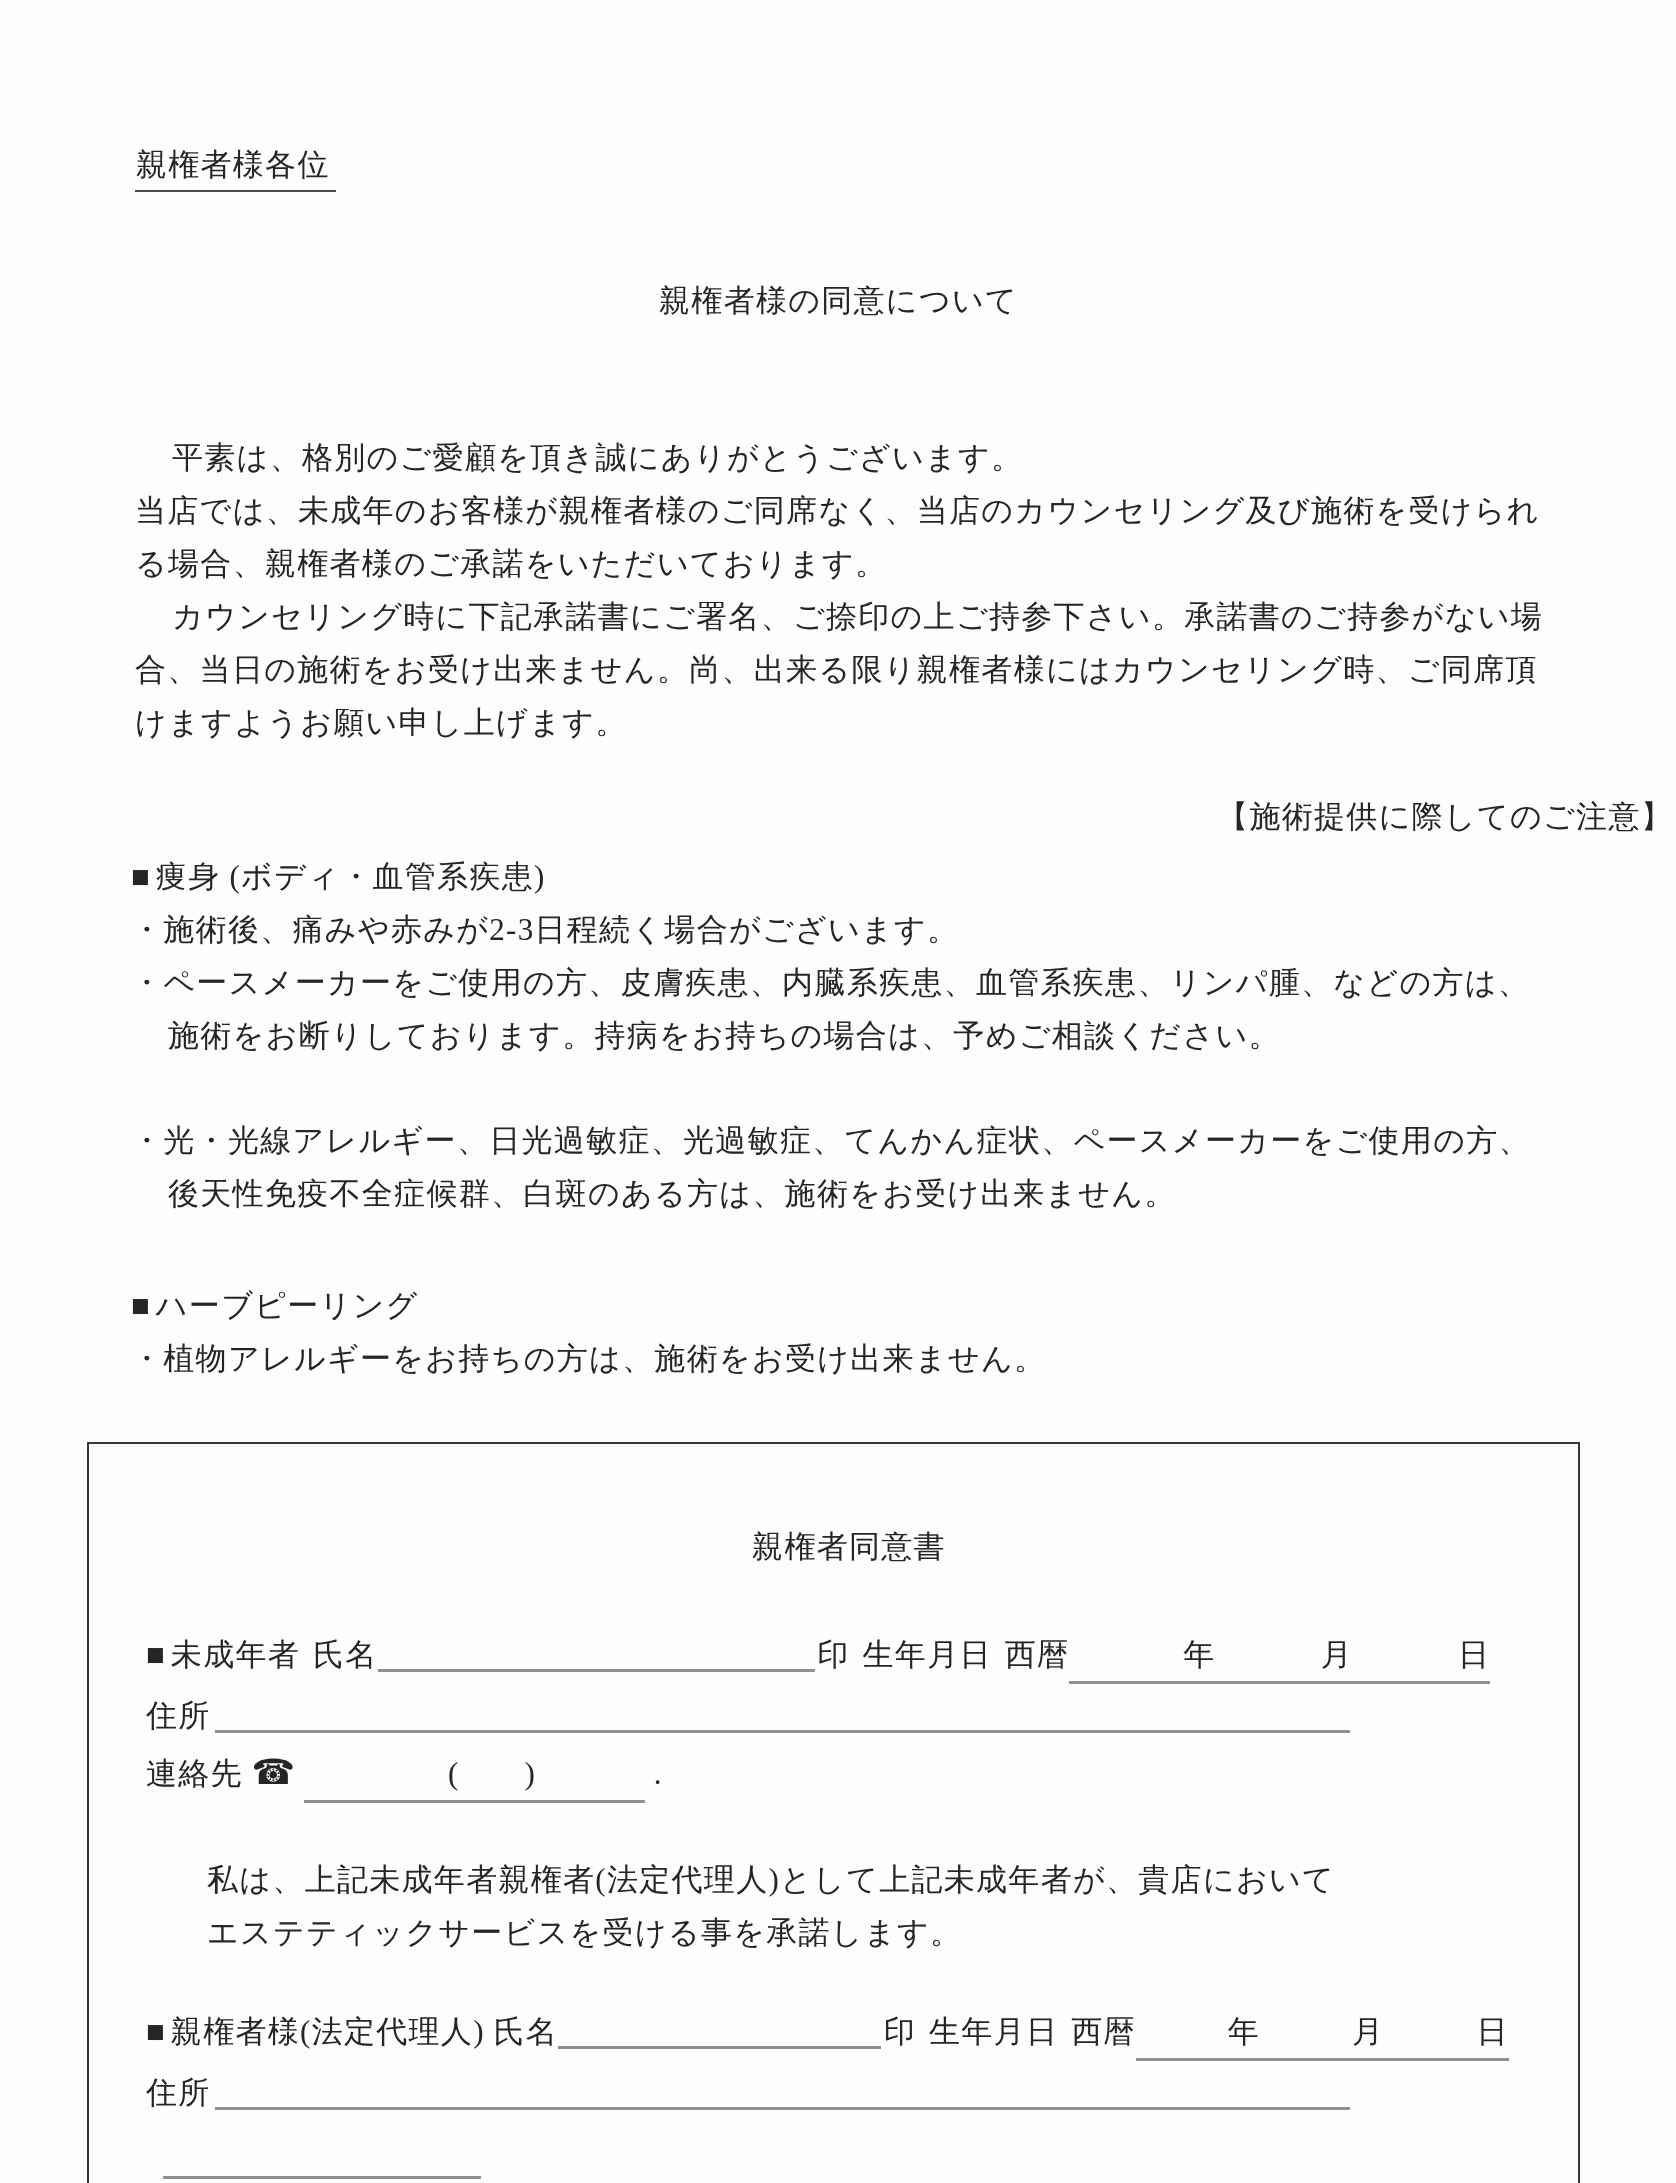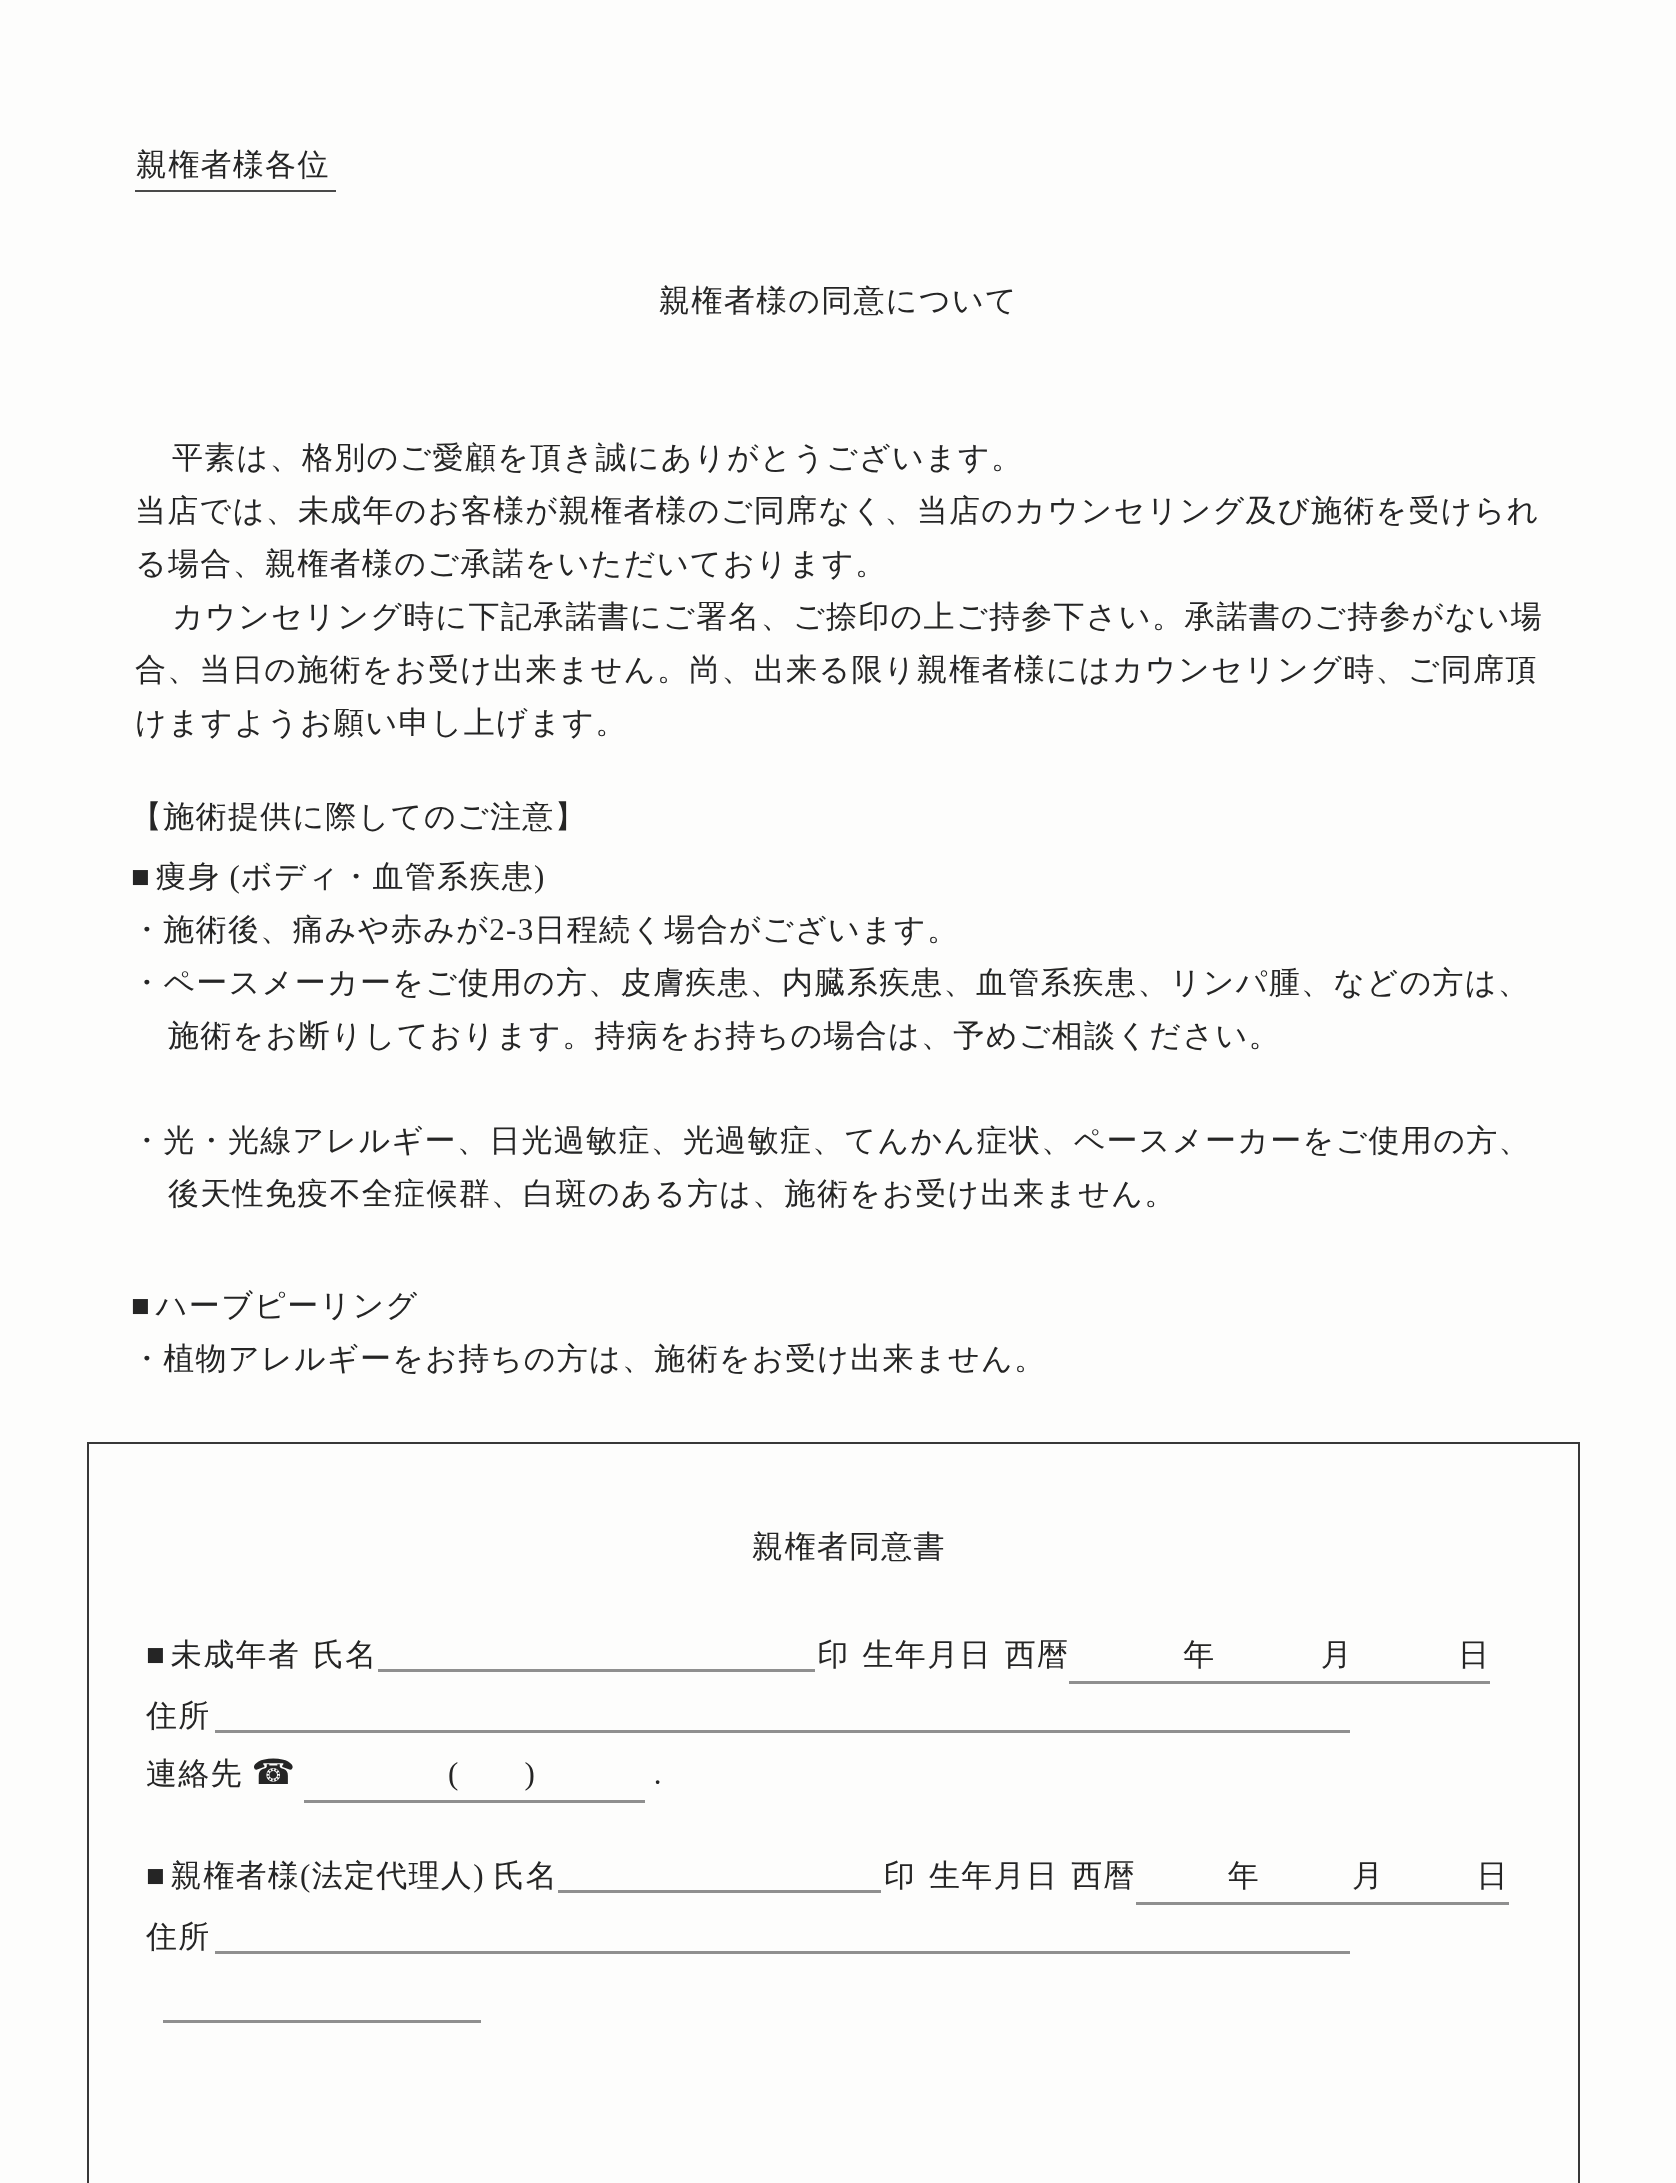--- a/index.html
+++ b/index.html
@@ -13,21 +13,21 @@
     letter-spacing:1.3px;
     overflow:hidden;
   }
   .salutation-wrap{margin:144px 0 0 135px;}
   .salutation{display:inline-block;border-bottom:2.6px solid #4a4a4a;padding:0 6.1px 4.4px 0.9px;}
   .doc-title{text-align:center;margin-top:88px;}
   .intro{margin:109px 109px 0 135px;}
   .line{line-height:53px;white-space:nowrap;}
   .indent{padding-left:37px;}
   .hang{padding-left:37px;}
-  .notice-heading{margin:41px 4px 0 131px;line-height:53px;}
+  .notice-heading{margin:41px 4px 0 131px;line-height:53px;text-align:right;}
   .section{margin-left:131px;margin-right:109px;}
   .sec-title{line-height:53px;margin-top:6.5px;white-space:nowrap;}
   .sec-skin{margin-top:6.5px;}
   .sec-hair{margin-top:52px;}
   .sec-herb{margin-top:59px;}
   .marker{letter-spacing:0;margin-right:6.1px;}
   
   .consent-box{
     box-sizing:border-box;
     margin:57px 0 0 87px;
@@ -98,20 +98,24 @@
     </div>
 
     <div class="form-row row-sub">
       <span>住所</span><span class="gap10"></span><span class="u" style="width:1135px"></span>
     </div>
 
     <div class="form-row row-sub" style="margin-top:3.5px">
       <span>連絡先</span><span class="gap20"></span><span class="phone">☎</span><span class="gap20"></span><span class="run"><span class="blank" style="width:144px"></span><span>(</span><span class="blank" style="width:65px"></span><span>)</span><span class="blank" style="width:109px"></span></span><span class="gap20"></span><span>.</span>
     </div>
 
+    <div class="statement">
+      <div class="line">私は、上記未成年者親権者(法定代理人)として上記未成年者が、貴店において</div>
+      <div class="line">エステティックサービスを受ける事を承諾します。</div>
+    </div>
 
     <div class="form-row row-guardian">
       <span class="marker">■</span><span>親権者様(法定代理人)</span><span class="gap20"></span><span>氏名</span><span class="u" style="width:323px"></span><span class="seal">印</span><span class="gap30"></span><span>生年月日</span><span class="gap30"></span><span>西暦</span><span class="run"><span class="blank" style="width:92px"></span><span>年</span><span class="blank" style="width:92px"></span><span>月</span><span class="blank" style="width:92px"></span><span>日</span></span>
     </div>
 
     <div class="form-row row-sub">
       <span>住所</span><span class="gap10"></span><span class="u" style="width:1135px"></span>
     </div>
 
     <div class="form-row row-sub" style="margin-top:4.4px">

